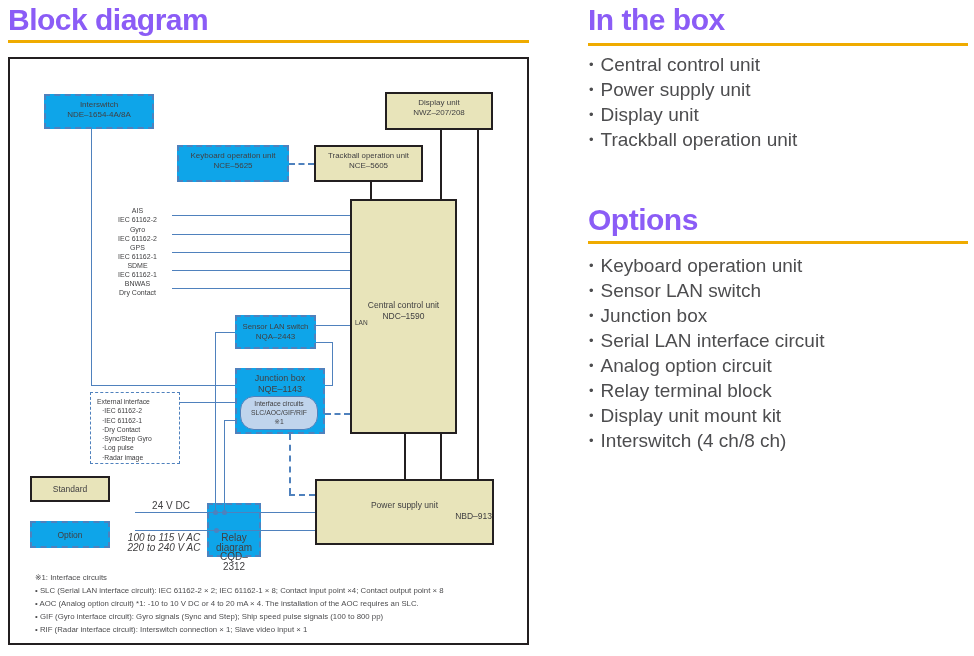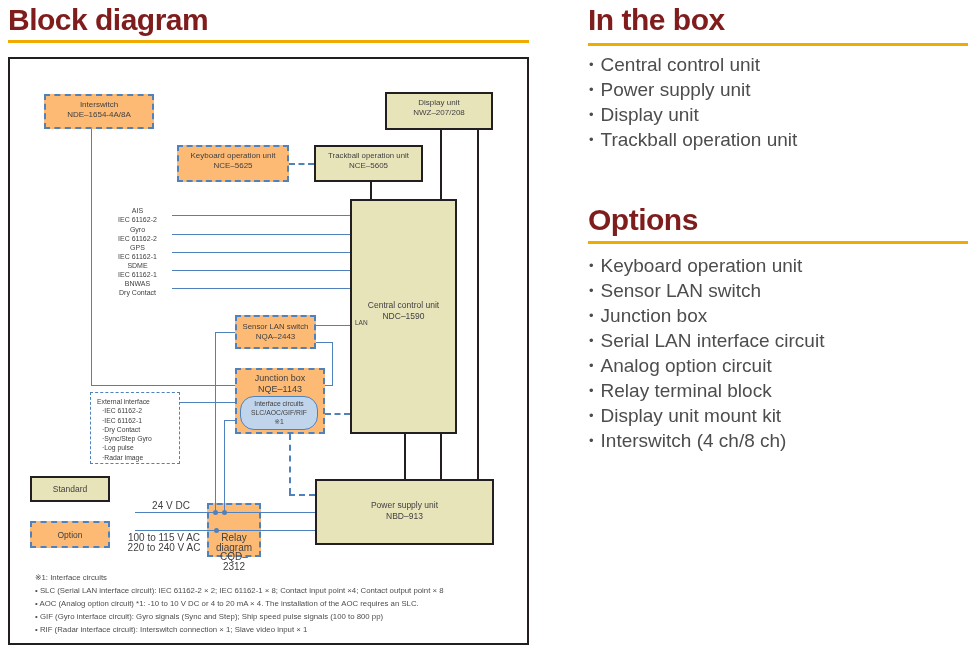--- a/index.html
+++ b/index.html
@@ -1,27 +1,27 @@
 <!DOCTYPE html>
 <html><head>
 <meta charset="utf-8">
 <style>
   html,body{margin:0;padding:0;background:#fff;}
   body{width:974px;height:656px;position:relative;overflow:hidden;
        font-family:"Liberation Sans","DejaVu Sans",sans-serif;color:#4d4d4f;}
   .abs{position:absolute;}
-  .h1{font-size:30px;font-weight:600;color:#7f1d1d;letter-spacing:-0.5px;white-space:nowrap;}
+  .h1{font-size:30px;font-weight:600;color:#8b5cf6;letter-spacing:-0.5px;white-space:nowrap;}
   .rule{height:3px;background:#efab00;}
   .list{font-size:19px;line-height:23px;color:#4d4d4f;}
   .list .li::before{content:"•";font-size:13px;margin-right:7px;position:relative;top:-2px;}
   
   #frame{left:8px;top:57px;width:517px;height:584px;border:2px solid #231f20;background:#fff;}
   .box{position:absolute;box-sizing:border-box;text-align:center;color:#414042;z-index:2;}
   .tan{background:#e8e4ba;border:2px solid #231f20;}
-  .blue{background:#fdba74;border:2px dashed #4f81bd;}
+  .blue{background:#0ea5e9;border:2px dashed #4f81bd;}
   .bl1{font-size:8px;line-height:10px;}
   .bl2{font-size:8px;line-height:10px;}
   .pad4{padding-top:4px;}
   .vk{position:absolute;width:2px;background:#231f20;z-index:1;}
   .hb{position:absolute;height:0;border-top:1.6px solid #4f81bd;z-index:1;}
   .vb{position:absolute;width:0;border-left:1.6px solid #4f81bd;z-index:1;}
   .hd{position:absolute;height:0;border-top:2px dashed #4f81bd;z-index:1;}
   .vd{position:absolute;width:0;border-left:2px dashed #4f81bd;z-index:1;}
   .z3{z-index:3;}
   .dot{position:absolute;width:5px;height:5px;border-radius:50%;background:#4f81bd;z-index:4;}
@@ -130,21 +130,21 @@
   <div class="box tan" style="left:20px;top:417px;width:80px;height:26px;line-height:23px;font-size:8.5px;">Standard</div>
   <div class="box blue" style="left:20px;top:462px;width:80px;height:27px;line-height:24px;font-size:8.5px;">Option</div>
 
   <div class="box blue" style="left:197px;top:444px;width:54px;height:54px;padding-top:28px;z-index:2;">
     <div class="tiny">Relay diagram</div>
     <div class="tiny">CQD–2312</div>
   </div>
 
   <div class="box tan" style="left:305px;top:420px;width:179px;height:66px;padding-top:19px;">
     <div class="bl1" style="font-size:8.5px;line-height:11px;">Power supply unit</div>
-    <div class="bl2" style="font-size:8.5px;line-height:11px;">NBD–913</div>
+    <div class="bl2" style="font-size:8.5px;line-height:11px;text-align:right;">NBD–913</div>
   </div>
 
   <div class="siglab" style="left:95px;top:147px;">
     <div>AIS</div>
     <div>IEC 61162-2</div>
   </div>
   <div class="siglab" style="left:95px;top:166px;">
     <div>Gyro</div>
     <div>IEC 61162-2</div>
   </div>
@@ -155,21 +155,21 @@
   <div class="siglab" style="left:95px;top:202px;">
     <div>SDME</div>
     <div>IEC 61162-1</div>
   </div>
   <div class="siglab" style="left:95px;top:220px;">
     <div>BNWAS</div>
     <div>Dry Contact</div>
   </div>
 
   <div class="abs tiny" style="left:130px;top:442px;width:62px;text-align:center;">24 V DC</div>
-  <div class="abs tiny" style="left:112px;top:474px;width:84px;text-align:center;">
+  <div class="abs tiny" style="left:112px;top:474px;width:84px;text-align:center;font-style:italic;">
     <div>100 to 115 V AC</div>
     <div>220 to 240 V AC</div>
   </div>
 
   <div id="footnotes" class="abs" style="left:25px;top:512px;">
     <div>※1: Interface circuits</div>
     <div>• SLC (Serial LAN interface circuit): IEC 61162-2 × 2; IEC 61162-1 × 8; Contact input point ×4; Contact output point × 8</div>
     <div>• AOC (Analog option circuit) *1: -10 to 10 V DC or 4 to 20 mA × 4. The installation of the AOC requires an SLC.</div>
     <div>• GIF (Gyro interface circuit): Gyro signals (Sync and Step); Ship speed pulse signals (100 to 800 pp)</div>
     <div>• RIF (Radar interface circuit): Interswitch connection × 1; Slave video input × 1</div>

